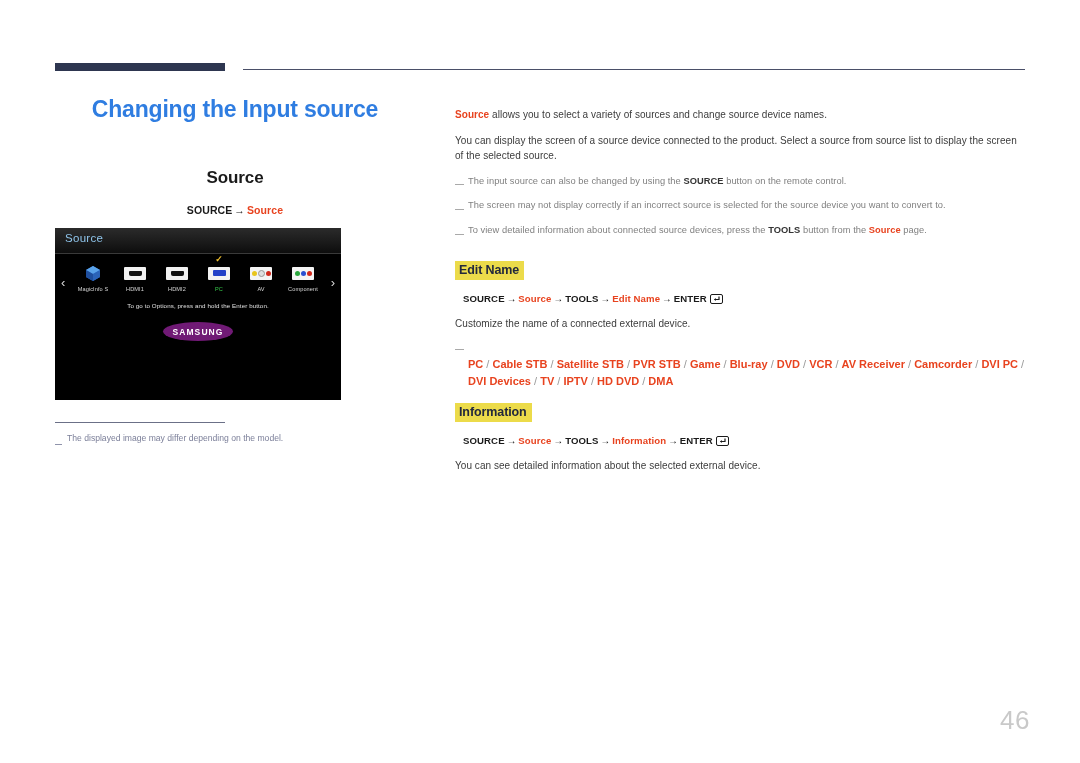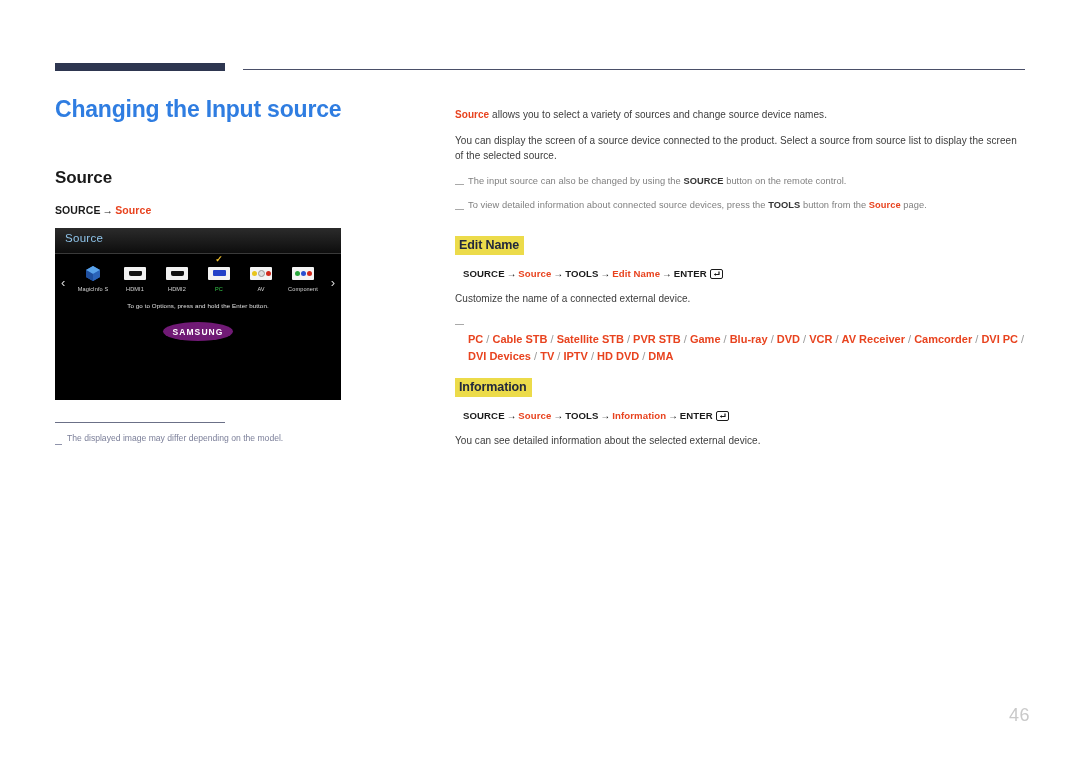--- a/index.html
+++ b/index.html
@@ -40,20 +40,21 @@
     height: 1px;
     background: #4a4f68;
   }
 
   
   #left-col {
     position: absolute;
     left: 55px;
     top: 96px;
     width: 360px;
+    text-align: center;
   }
   #page-title {
     font-size: 23px;
     font-weight: bold;
     color: #2f7de1;
     letter-spacing: -0.2px;
     line-height: 1.2;
     margin: 0;
   }
   #section-heading {
@@ -336,21 +337,21 @@
   .device-list .sep {
     color: #9a9a9a;
     font-weight: normal;
   }
 
   
   #page-number {
     position: absolute;
     right: 50px;
     top: 705px;
-    font-size: 18px;
+    font-size: 26px;
     color: #c9c9c9;
     letter-spacing: 0.5px;
   }
 </style>
 </head>
 <body>
 
 <div id="header-rule">
   <div class="bar-thick"></div>
   <div class="bar-thin"></div>
@@ -471,20 +472,24 @@
 
   <p class="body-para">You can display the screen of a source device connected to the product. Select a source from source list to display the screen of the selected source.</p>
 
   
   <div class="note-row">
     <span class="note-dash"></span>
     <span class="note-text"><span>The input source can also be changed by using the </span><span class="kw-bold">SOURCE</span><span> button on the remote control.</span></span>
   </div>
 
   
+  <div class="note-row">
+    <span class="note-dash"></span>
+    <span class="note-text">The screen may not display correctly if an incorrect source is selected for the source device you want to convert to.</span>
+  </div>
 
   
   <div class="note-row">
     <span class="note-dash"></span>
     <span class="note-text"><span>To view detailed information about connected source devices, press the </span><span class="kw-bold">TOOLS</span><span> button from the </span><span class="kw-red">Source</span><span> page.</span></span>
   </div>
 
   
   <div class="subsection-title">Edit Name</div>
 

